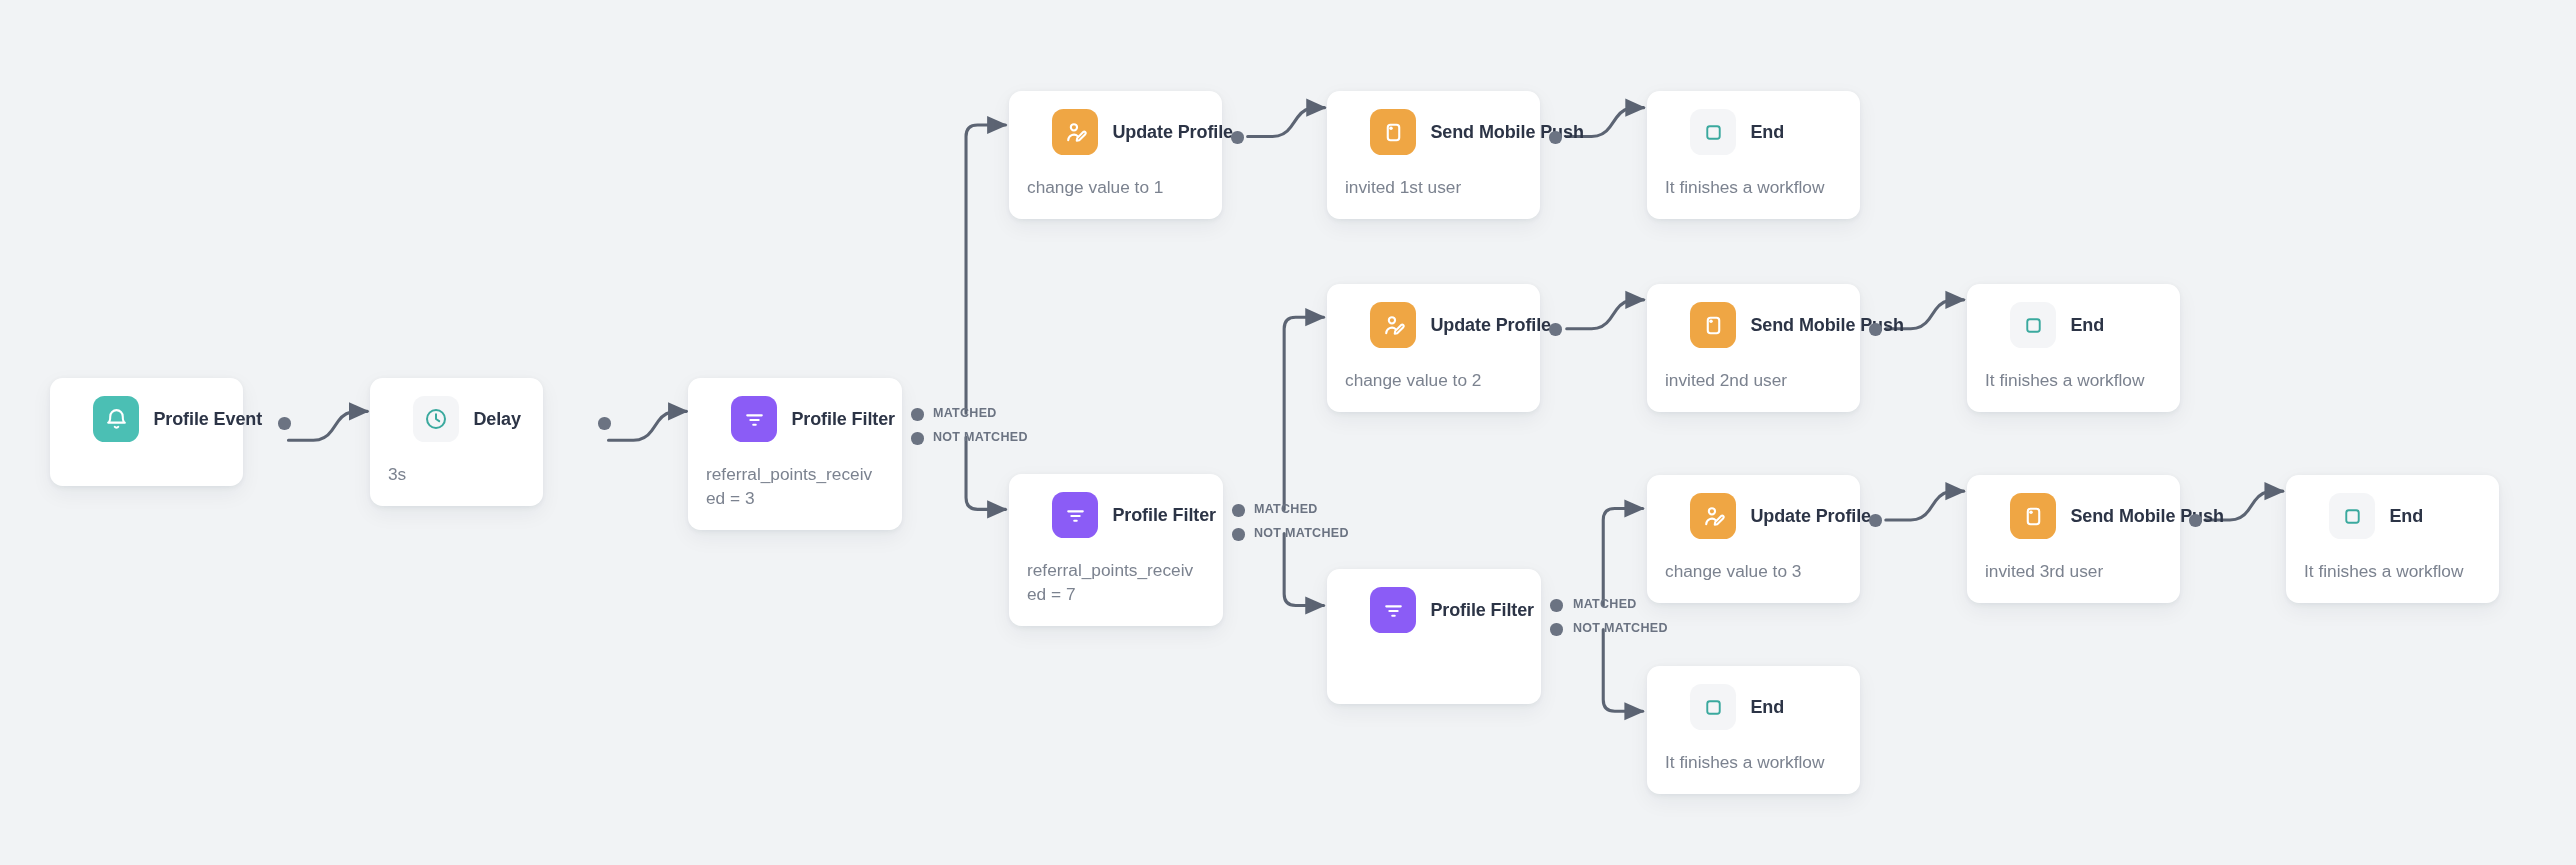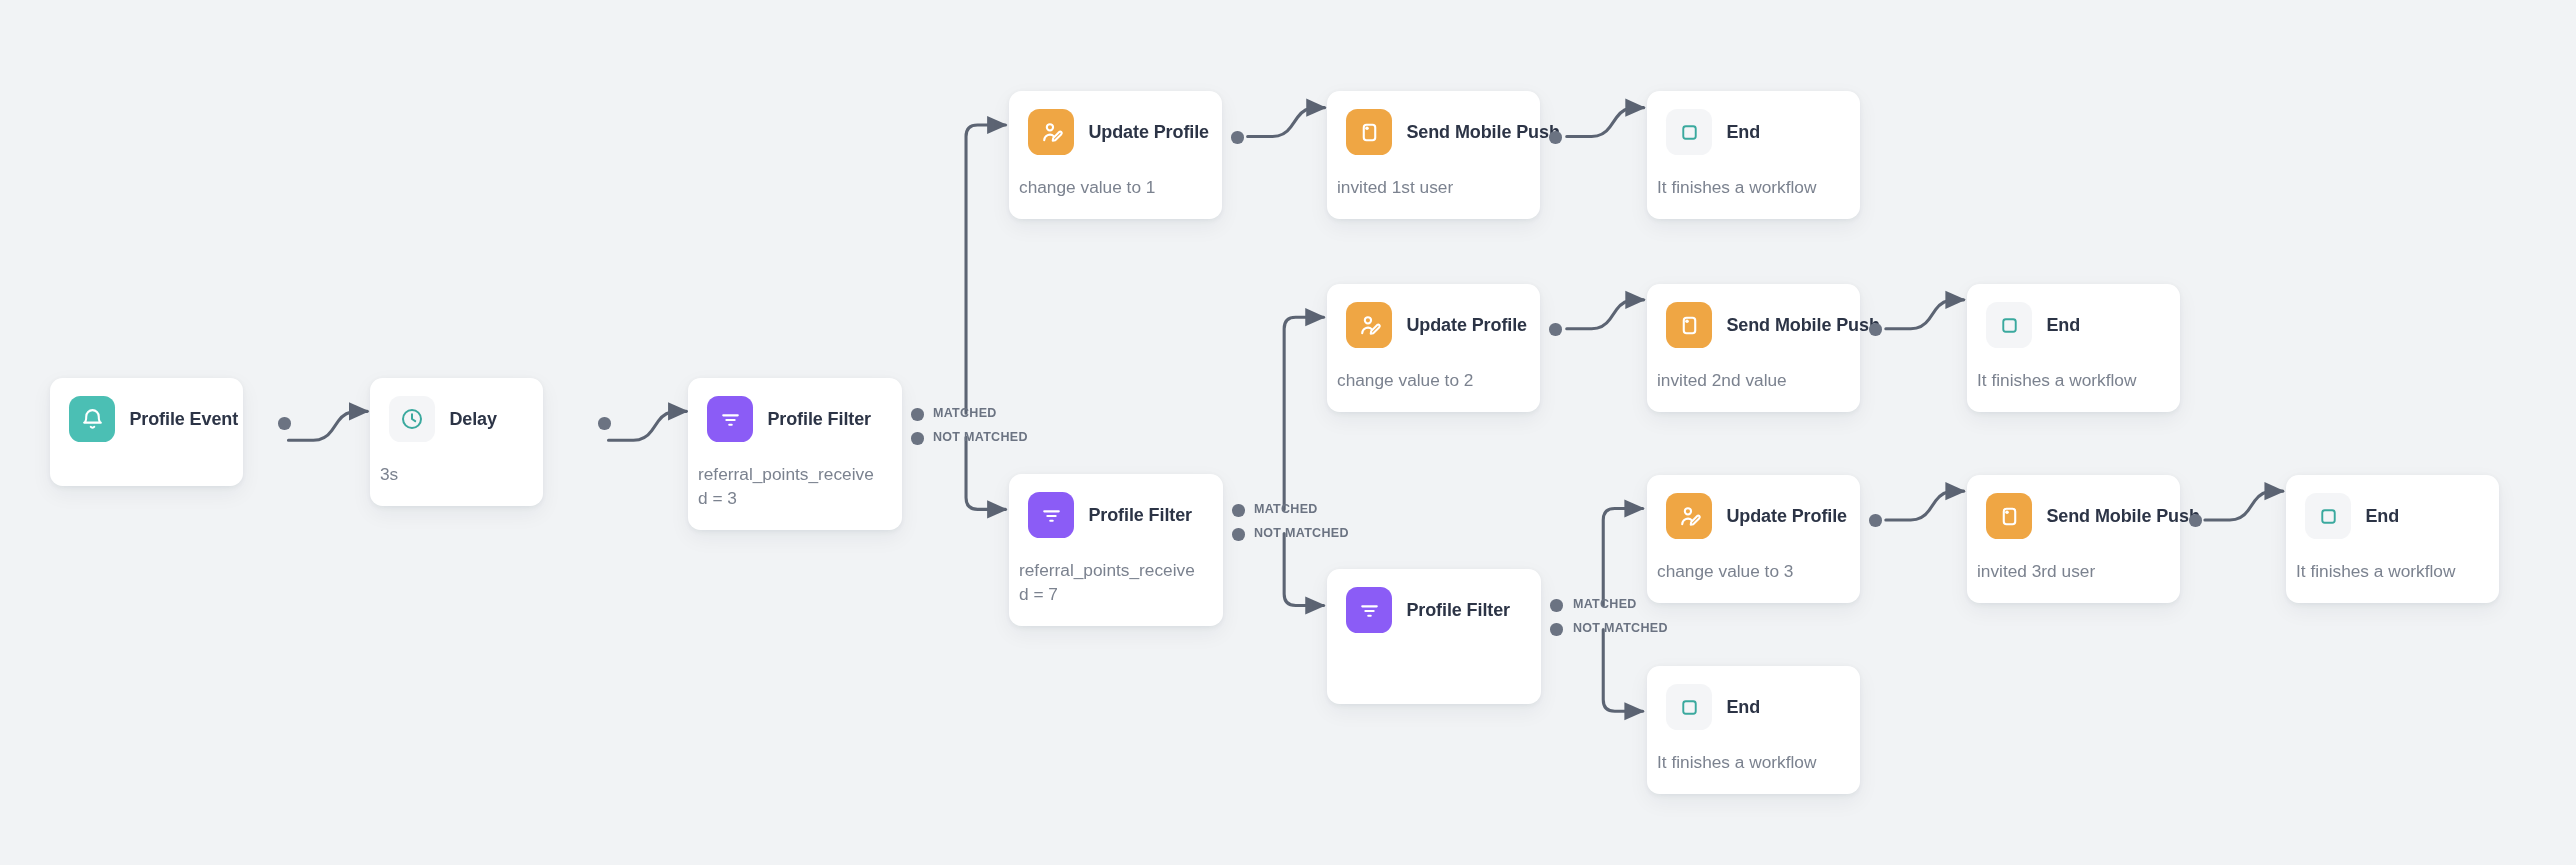--- a/index.html
+++ b/index.html
@@ -30,20 +30,21 @@
     background: #ffffff;
     border-radius: 12.5px;
     box-shadow: 0 1.9px 4.8px rgba(25,35,60,0.055), 0 7.7px 21px rgba(25,35,60,0.055);
     box-sizing: border-box;
     padding: 0;
   }
   .node-head {
     display: flex;
     align-items: center;
     padding: 18px 19px 0 19px;
+    margin-left: 24px;
   }
   .node-icon {
     width: 46px;
     height: 46px;
     border-radius: 11.5px;
     flex: 0 0 46px;
     display: flex;
     align-items: center;
     justify-content: center;
   }
@@ -58,20 +59,21 @@
     color: #2c3446;
     letter-spacing: -0.1px;
     white-space: nowrap;
   }
   .node-sub {
     padding: 21px 21px 19px 10px;
     font-size: 17.3px;
     line-height: 1.38;
     color: #7b828f;
     word-break: break-word;
+    margin-left: 8px;
   }
   .port {
     position: absolute;
     width: 12.5px;
     height: 12.5px;
     border-radius: 50%;
     background: #6b7382;
   }
   .port-label {
     position: absolute;
@@ -222,21 +224,21 @@
     <div class="node" style="left: 1647px; top: 284px; width: 213px; min-height: 114px;">
       <div class="node-head">
         <div class="node-icon orange">
           <svg width="25" height="25" viewBox="0 0 24 24">
             <rect stroke="#ffffff" fill="none" stroke-width="2" stroke-linecap="round" stroke-linejoin="round" x="6.5" y="4.5" width="11" height="15" rx="2.6"></rect>
             <circle cx="9.6" cy="8" r="1.7" fill="#ffffff"></circle>
           </svg>
         </div>
         <div class="node-title">Send Mobile Push</div>
       </div>
-      <div class="node-sub">invited 2nd value</div>
+      <div class="node-sub">invited 2nd user</div>
     </div>
     <div class="port" style="left: 1869px; top: 323px;"></div>
     <div class="node" style="left: 1967px; top: 284px; width: 213px; min-height: 114px;">
       <div class="node-head">
         <div class="node-icon ghost">
           <svg width="23" height="23" viewBox="0 0 24 24">
             <rect stroke="#3aa99e" fill="none" stroke-width="2" stroke-linecap="round" stroke-linejoin="round" x="5.5" y="5.5" width="13" height="13" rx="2.6"></rect>
           </svg>
         </div>
         <div class="node-title">End</div>

